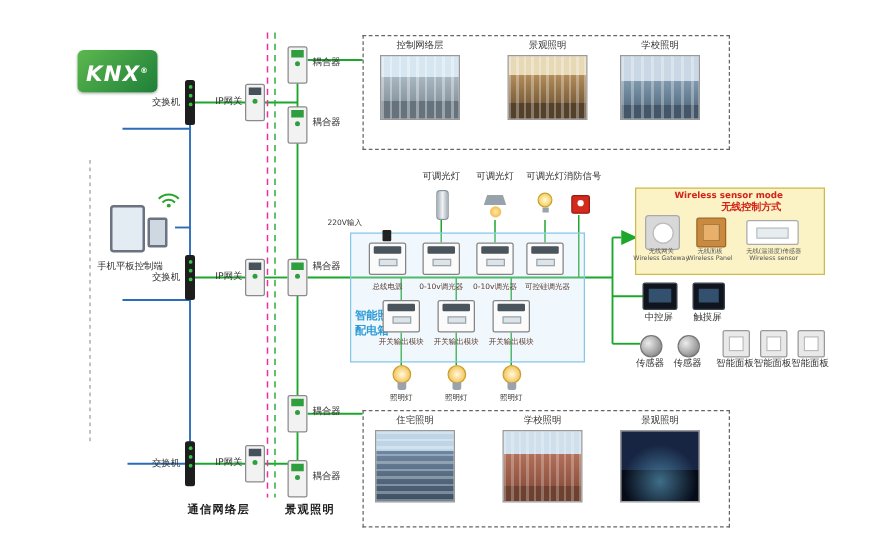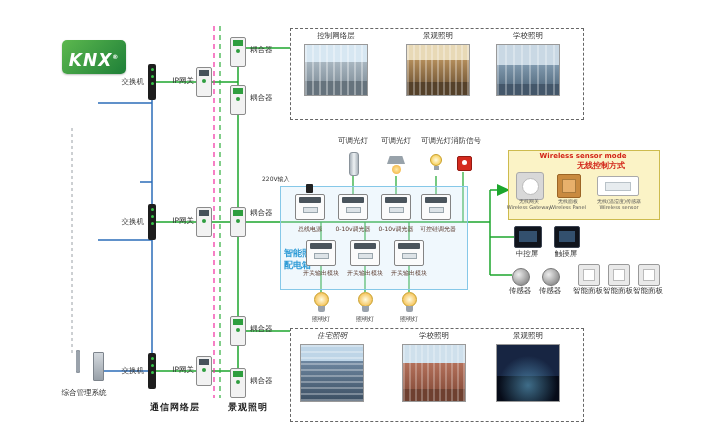--- a/index.html
+++ b/index.html
@@ -148,29 +148,32 @@
     <polygon points="497,184 497,196 510,190" fill="#1ca62c"></polygon>
     <g stroke-width="1.2" fill="none">
       <line x1="214" y1="26" x2="214" y2="398" stroke="#f02ca0" stroke-dasharray="5,4"></line>
       <line x1="220" y1="26" x2="220" y2="398" stroke="#2fae3c" stroke-dasharray="5,4"></line>
     </g>
   </svg>
 
   <div class="knx"><span>KNX</span><sup>®</sup></div>
 
 
-
-
-  <div class="pcgrp" style="left:48px;top:352px;width:72px;">
-    <div class="pcrow">
-      <span class="pc"><span class="scr"></span><span class="stand"></span><span class="base"></span></span>
-      <span class="tower"></span>
-    </div>
-    <div class="cap">综合管理系统</div>
+  <div class="pcgrp" style="left:58px;top:150px;width:92px;height:72px;">
+    <svg class="abs" style="left:66px;top:0;" width="22" height="16" viewBox="0 0 22 16">
+      <path d="M3 9 A 11 11 0 0 1 19 9" fill="none" stroke="#2aa52a" stroke-width="1.6"></path>
+      <path d="M6 12 A 7 7 0 0 1 16 12" fill="none" stroke="#2aa52a" stroke-width="1.6"></path>
+      <circle cx="11" cy="14.5" r="1.6" fill="#2aa52a"></circle>
+    </svg>
+    <span class="tablet" style="left:30px;top:14px;"></span>
+    <span class="phone" style="left:60px;top:24px;"></span>
+    <div class="cap abs" style="left:0;top:56px;width:92px;">手机平板控制端</div>
   </div>
+
+
 
   <div class="sw" style="left:148px;top:64px;">
       <i></i>
       <i></i>
       <i></i>
     </div>
   <div class="sw" style="left:148px;top:204px;">
       <i></i>
       <i></i>
       <i></i>
@@ -204,21 +207,21 @@
 
   <div class="dbox" style="left:290px;top:28px;width:292px;height:90px;"></div>
   <div class="lbl lbl-c" style="left:336px;top:32px;">控制网络层</div>
   <div class="lbl lbl-c" style="left:438px;top:32px;">景观照明</div>
   <div class="lbl lbl-c" style="left:528px;top:32px;">学校照明</div>
   <div class="photo p1" style="left:304px;top:44px;width:64px;height:52px;"></div>
   <div class="photo p2" style="left:406px;top:44px;width:64px;height:52px;"></div>
   <div class="photo p3" style="left:496px;top:44px;width:64px;height:52px;"></div>
 
   <div class="dbox" style="left:290px;top:328px;width:292px;height:92px;"></div>
-  <div class="lbl lbl-c" style="left:332px;top:332px;font-style:italic;">住宅照明</div>
+  <div class="lbl lbl-c" style="left:332px;top:332px;">住宅照明</div>
   <div class="lbl lbl-c" style="left:434px;top:332px;">学校照明</div>
   <div class="lbl lbl-c" style="left:528px;top:332px;">景观照明</div>
   <div class="photo p4b" style="left:300px;top:344px;width:64px;height:58px;"></div>
   <div class="photo p5" style="left:402px;top:344px;width:64px;height:58px;"></div>
   <div class="photo p6" style="left:496px;top:344px;width:64px;height:58px;"></div>
 
   <div class="lbl lbl-c" style="left:353px;top:137px;">可调光灯</div>
   <div class="lbl lbl-c" style="left:396px;top:137px;">可调光灯</div>
   <div class="lbl lbl-c" style="left:436px;top:137px;">可调光灯</div>
   <div class="lbl lbl-c" style="left:466px;top:137px;">消防信号</div>

